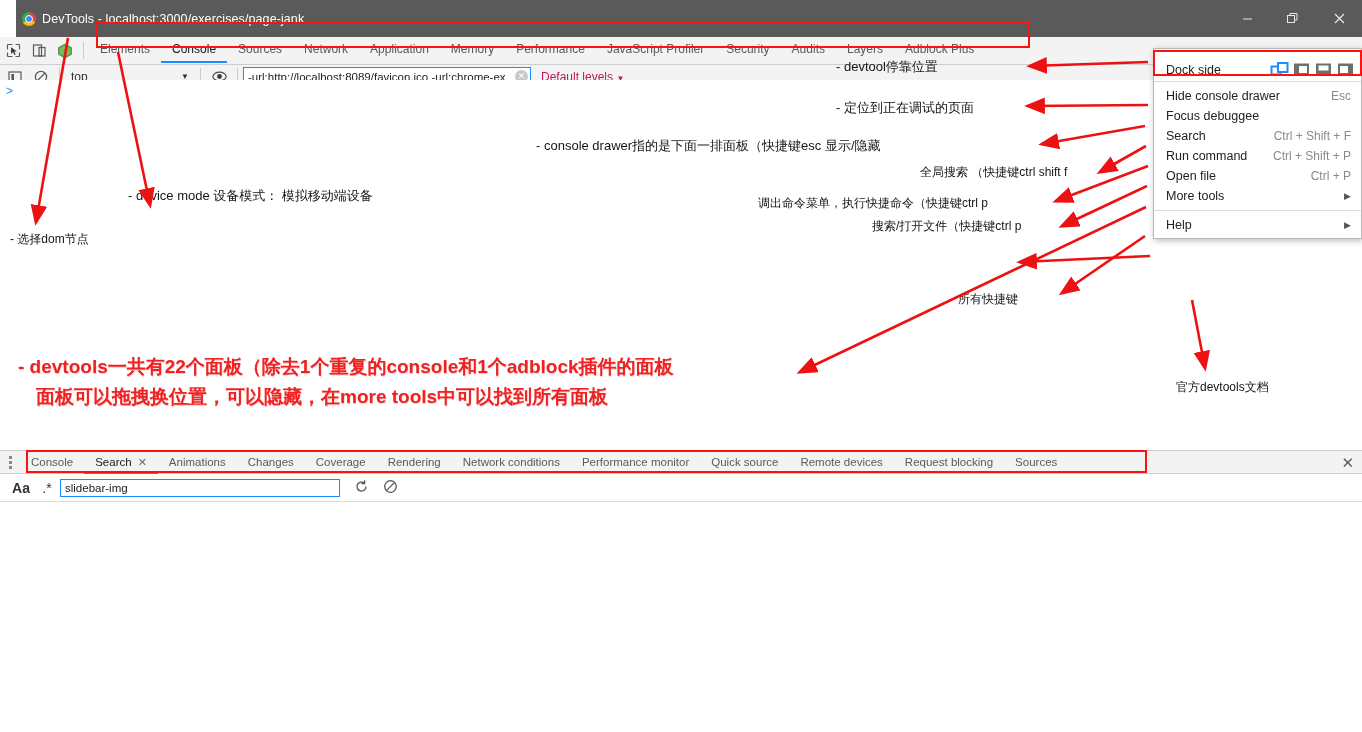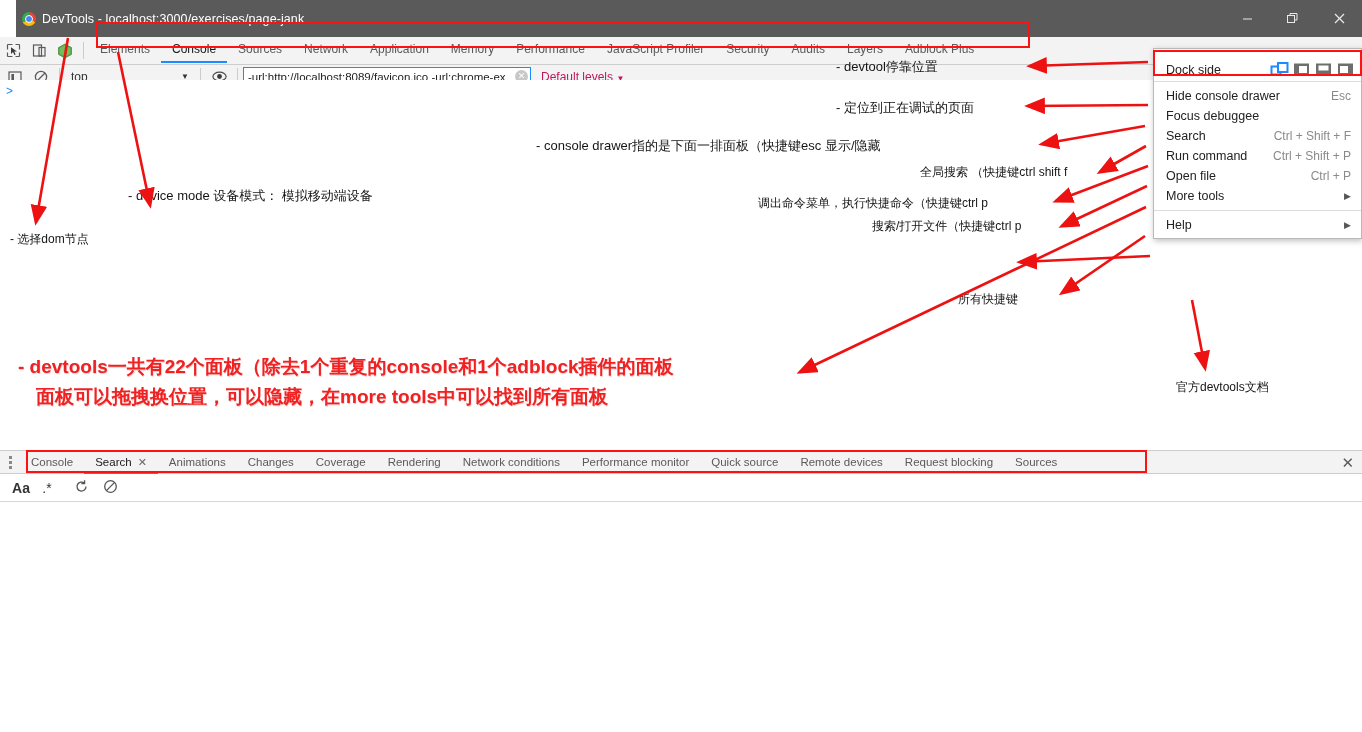--- a/index.html
+++ b/index.html
@@ -349,20 +349,21 @@
         </div>
         <div class="dtab">
           <span>Sources</span>
         </div>
       </div>
     <div class="drawer-close">✕</div>
   </div>
   <div class="search-bar">
     <span class="sb-toggle" style="font-weight:bold;">Aa</span>
     <span class="sb-toggle">.*</span>
+    <input class="sb-input" value="slidebar-img" style="">
     <span class="sb-icon">
       <svg width="15" height="15" viewBox="0 0 15 15">
         <path d="M12 7.5a4.5 4.5 0 1 1-1.4-3.2" fill="none" stroke="#555" stroke-width="1.3"></path>
         <polyline points="10.6,1.2 10.6,4.5 7.4,4.5" fill="none" stroke="#555" stroke-width="1.3"></polyline>
       </svg>
     </span>
     <span class="sb-icon">
       <svg width="15" height="15" viewBox="0 0 15 15">
         <circle cx="7.5" cy="7.5" r="5.8" fill="none" stroke="#555" stroke-width="1.3"></circle>
         <line x1="3.4" y1="11.6" x2="11.6" y2="3.4" stroke="#555" stroke-width="1.3"></line>

